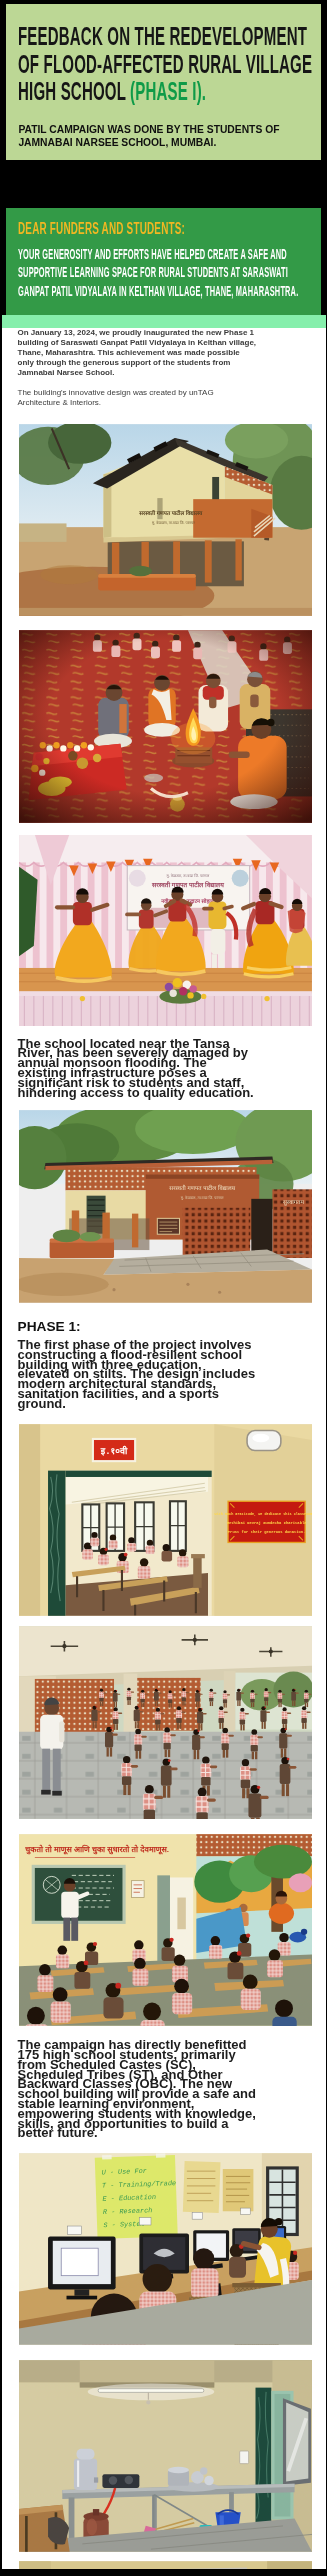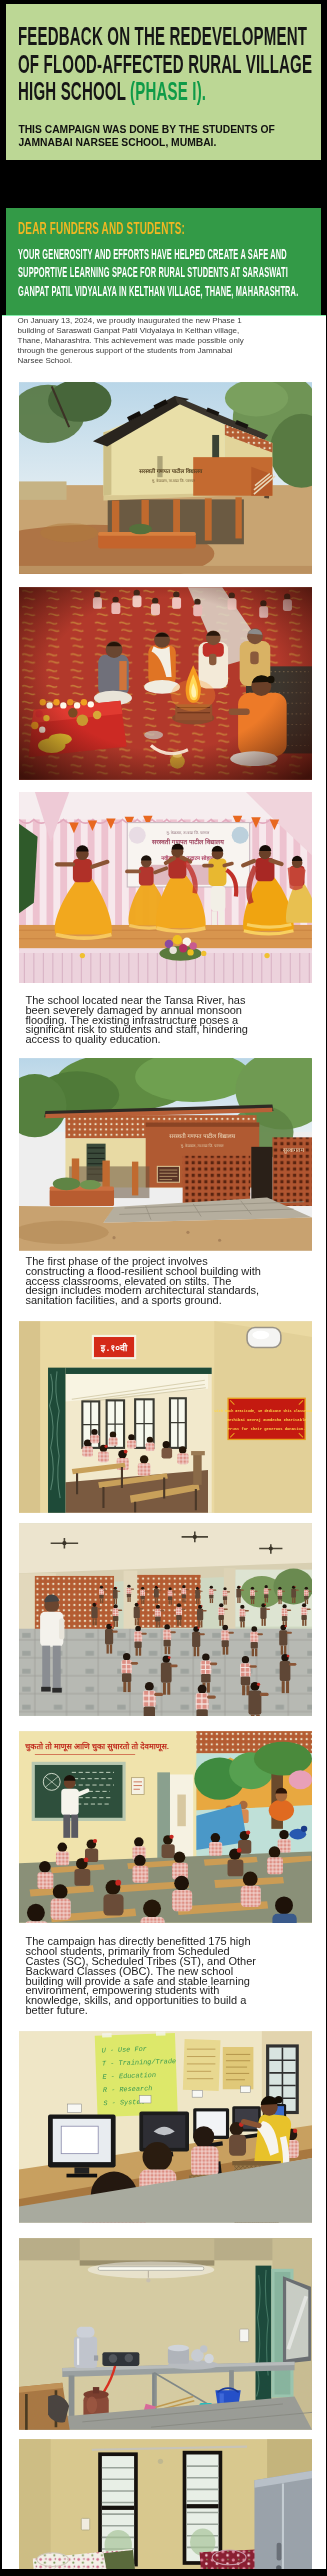--- a/index.html
+++ b/index.html
@@ -14,22 +14,22 @@
   .title-accent{color:#0f9b48;}
   .poster-subtitle{margin-top:17px;font-weight:700;font-size:10.3px;line-height:13.2px;color:#101010;}
   .poster-green{background:#339a47;padding:12.7px 10.6px 14.3px 12.7px;margin-top:48px;}
   .banner-heading{font-weight:700;font-size:16px;line-height:17px;color:#f2b722;white-space:nowrap;
                   transform:scaleX(0.62);transform-origin:left center;letter-spacing:0.3px;}
   .banner-line{font-weight:700;font-size:14.3px;line-height:18.5px;color:#ffffff;white-space:nowrap;
                transform:scaleX(0.52);transform-origin:left center;letter-spacing:0.3px;}
   .banner-body{margin-top:7.4px;}
   .content{padding:0 16px;background:#fff;}
   .p-reg{font-size:8px;line-height:10px;color:#3c3c3c;max-width:239px;margin:0;}
-  .p-bold{font-size:11px;line-height:9.8px;color:#1d1d1d;font-weight:400;max-width:239px;margin:8px;}
-  .mt-26{margin-top:1px;} .mt-20{margin-top:10.6px;}
+  .p-bold{font-size:13px;line-height:9.8px;color:#1d1d1d;font-weight:700;max-width:239px;margin:0;}
+  .mt-26{margin-top:13px;font-weight:bold;} .mt-20{margin-top:10.6px;}
   .phase-heading{font-size:13.7px;line-height:13.7px;font-weight:700;color:#111;margin:17px 0 0 0;}
   .photo{display:block;width:293px;margin-left:1.6px;background:#eee;line-height:0;}
   .photo svg{display:block;}
   .ph-mt30{margin-top:16px;} .ph-mt26{margin-top:13.7px;} .ph-mt23{margin-top:12px;}
   .ph-mt24{margin-top:12.7px;} .ph-mt12{margin-top:6.3px;} .ph-mt29{margin-top:15.3px;font-family:Liberation Mono, monospace;}
   .ph-mt19{margin-top:10px;} .ph-mt18{margin-top:15px;} .ph-mt27{margin-top:14.3px;} .ph-mt17{margin-top:9px;}
   .defs-holder{position:absolute;width:0;height:0;overflow:hidden;}
 </style>
 </head>
 <body>
@@ -106,35 +106,36 @@
 
 <div id="page">
 
   <div class="top-bar"></div>
 
   <div class="poster">
     <div class="poster-light">
       <div class="title-line">FEEDBACK ON THE REDEVELOPMENT</div>
       <div class="title-line">OF FLOOD-AFFECTED RURAL VILLAGE</div>
       <div class="title-line"><span>HIGH SCHOOL </span><span class="title-accent">(PHASE I).</span></div>
-      <div class="poster-subtitle">THIS CAMPAIGN WAS DONE BY THE STUDENTS OF JAMNABAI NARSEE SCHOOL, MUMBAI.</div>
+      <div class="poster-subtitle">PATIL CAMPAIGN WAS DONE BY THE STUDENTS OF JAMNABAI NARSEE SCHOOL, MUMBAI.</div>
     </div>
     <div class="poster-green">
       <div class="banner-heading">DEAR FUNDERS AND STUDENTS:</div>
       <div class="banner-body">
         <div class="banner-line">YOUR GENEROSITY AND EFFORTS HAVE HELPED CREATE A SAFE AND</div>
         <div class="banner-line">SUPPORTIVE LEARNING SPACE FOR RURAL STUDENTS AT SARASWATI</div>
         <div class="banner-line">GANPAT PATIL VIDYALAYA IN KELTHAN VILLAGE, THANE, MAHARASHTRA.</div>
       </div>
     </div>
   </div>
 
   <div class="content">
 
     <p class="p-reg mt-26">On January 13, 2024, we proudly inaugurated the new Phase 1 building of Saraswati Ganpat Patil Vidyalaya in Kelthan village, Thane, Maharashtra. This achievement was made possible only through the generous support of the students from Jamnabai Narsee School.</p>
+    <p class="p-reg mt-20">The building's innovative design was created by unTAG Architecture &amp; Interiors.</p>
 
     <div class="photo ph-mt30" role="img" aria-label="New stilted school building exterior with trees">
       <svg width="293" height="192" viewBox="0 0 555 363">
         <rect width="555" height="240" fill="url(#sky)"></rect>
         <rect y="195" width="555" height="168" fill="#c8a472"></rect>
         <ellipse cx="140" cy="325" rx="230" ry="55" fill="#a8683a" opacity="0.8"></ellipse>
         <rect x="0" y="188" width="90" height="35" fill="#c6b384"></rect>
         <ellipse cx="55" cy="60" rx="70" ry="55" fill="#54763f" opacity="0.9"></ellipse>
         <ellipse cx="115" cy="35" rx="60" ry="40" fill="#47663a"></ellipse>
         <path d="M95 85 L62 8" stroke="#3c3226" stroke-width="4" fill="none"></path>
@@ -442,21 +443,22 @@
         <polygon points="178,282 470,264 555,302 160,312" fill="#b5ae9e"></polygon>
         <path d="M200 284 L540 272 M190 296 L520 286 M240 280 L250 306 M330 276 L345 300 M420 270 L440 296" stroke="#968f80" stroke-width="1.5" fill="none"></path>
         <polygon points="0,280 180,282 160,312 555,302 555,365 0,365" fill="#c8a270"></polygon>
         <ellipse cx="80" cy="330" rx="90" ry="22" fill="#b8905c" opacity="0.8"></ellipse>
         <circle cx="320" cy="330" r="3" fill="#a8825a"></circle>
           <circle cx="380" cy="345" r="3" fill="#a8825a"></circle>
           <circle cx="180" cy="340" r="3" fill="#a8825a"></circle>
       </svg>
     </div>
 
-    <p class="p-bold ph-mt12">The first phase of the project involves constructing a flood-resilient school building with access classrooms, elevated on stilts. The design includes modern architectural standards, sanitation facilities, and a sports ground.</p>
+    <h2 class="phase-heading">PHASE 1:</h2>
+    <p class="p-bold ph-mt12">The first phase of the project involves constructing a flood-resilient school building with three education, elevated on stilts. The design includes modern architectural standards, sanitation facilities, and a sports ground.</p>
 
     <div class="photo ph-mt29" role="img" aria-label="Classroom entrance with class 10 sign and donor plaque">
       <svg width="293" height="192" viewBox="0 0 555 363">
         <rect width="555" height="363" fill="#ead9a2"></rect>
         <polygon points="0,0 40,0 40,363 0,363" fill="#d8c48c"></polygon>
         <polygon points="370,0 555,30 555,363 370,363" fill="#e2d098"></polygon>
         <rect x="88" y="88" width="277" height="275" fill="#f2e9cc"></rect>
         <polygon points="88,100 358,100 358,128 88,152" fill="#f8f4e2"></polygon>
         <path d="M100 148 L352 112 M120 150 L352 120 M150 150 L354 126" stroke="#d8d0b0" stroke-width="2"></path>
         <g stroke="#3a3a32" stroke-width="4" fill="#f7f9ee">

